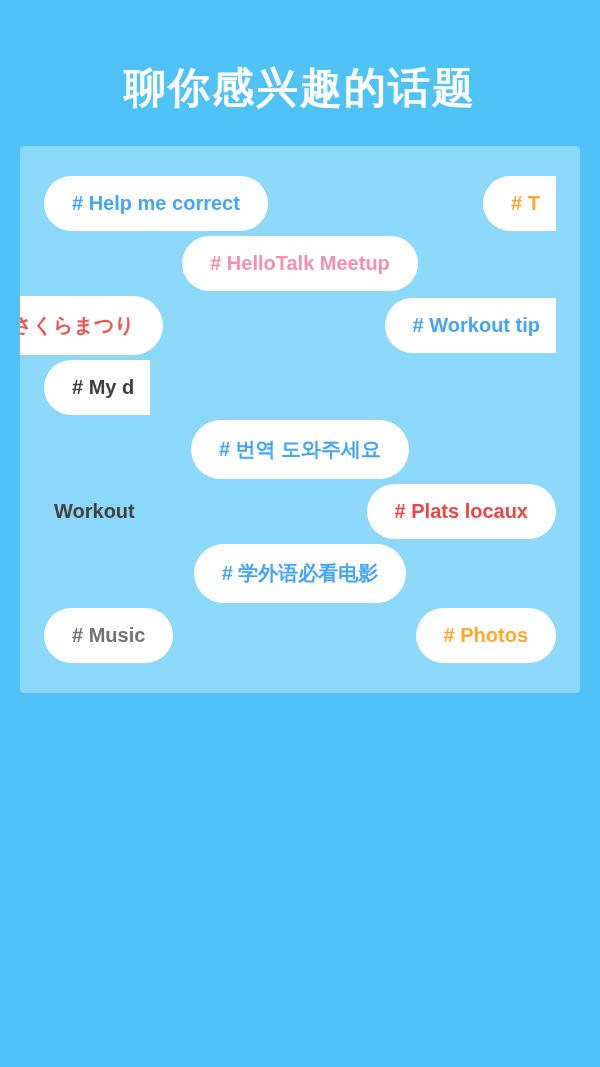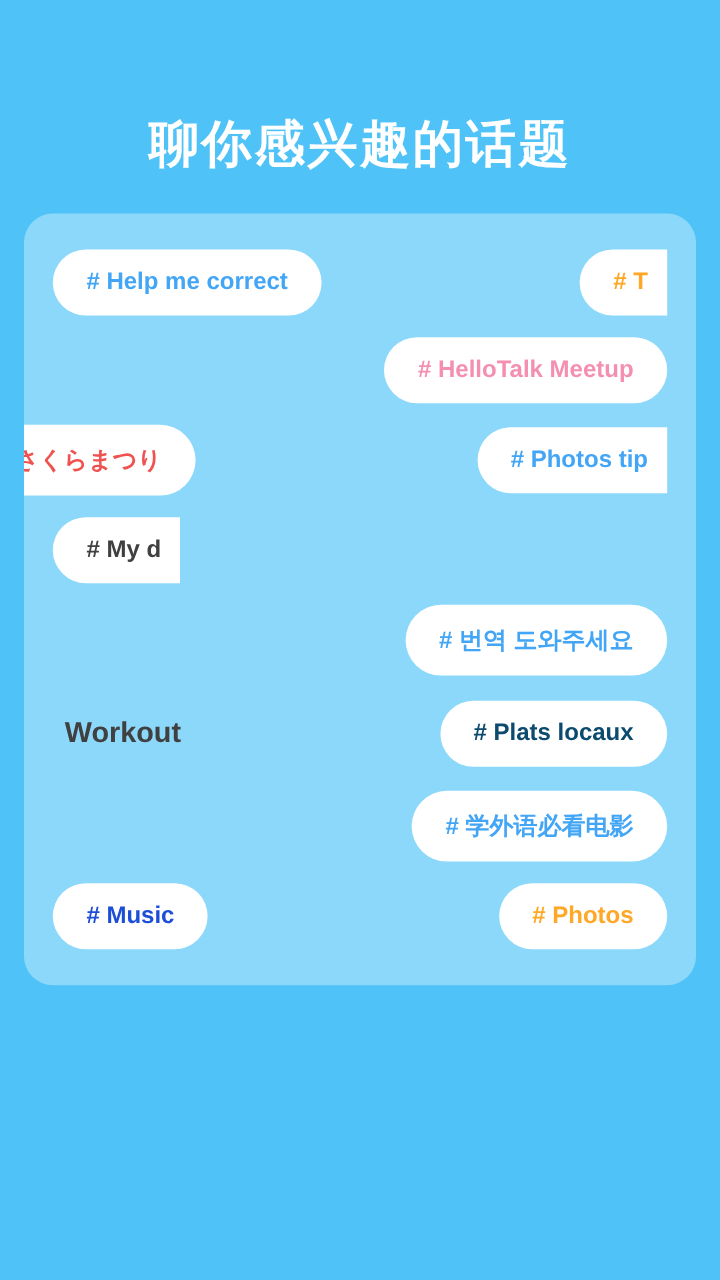--- a/index.html
+++ b/index.html
@@ -20,31 +20,30 @@
     .header {
       text-align: center;
       padding: 60px 20px 30px;
     }
 
     .header-title {
       font-size: 42px;
       font-weight: 800;
       color: white;
       letter-spacing: 2px;
-      margin-top: 32px;
     }
 
     .main-card {
       background-color: rgba(255, 255, 255, 0.35);
-      border-radius: 24px;
+      border-radius: 4px;
       margin: 0 20px;
       padding: 30px 24px;
       display: flex;
       flex-direction: column;
-      gap: 18px;
+      gap: 5px;
       overflow: hidden;
     }
 
     .tag-row {
       display: flex;
       flex-direction: row;
       gap: 16px;
       align-items: center;
     }
 
@@ -67,34 +66,34 @@
     .tag-pill.overflow-right {
       overflow: hidden;
       border-radius: 50px 0 0 50px;
       padding-right: 16px;
     }
 
     .color-blue { color: #42a5f5; }
     .color-orange { color: #ffa726; }
     .color-pink { color: #f48fb1; }
     .color-purple { color: #404040; }
-    .color-green { color: #1d4ed8; }
+    .color-green { color: #737373; }
     .color-red { color: #ef5350; }
-    .color-teal { color: #0c4a6e; }
+    .color-teal { color: #ef4444; }
 
     .row-center {
-      justify-content: flex-end;
+      justify-content: center;
     }
 
     .row-spaced {
       justify-content: space-between;
     }
 
     .plain-text {
-      font-size: 24px;
+      font-size: 20px;
       font-weight: 700;
       padding: 16px 10px;
     }
   </style>
 </head>
 <body>
 
 <div class="header">
   <h1 class="header-title">聊你感兴趣的话题</h1>
 </div>
@@ -105,21 +104,21 @@
     <div class="tag-pill color-blue"># Help me correct</div>
     <div class="tag-pill overflow-right color-orange"># T</div>
   </div>
 
   <div class="tag-row row-center">
     <div class="tag-pill color-pink"># HelloTalk Meetup</div>
   </div>
 
   <div class="tag-row row-spaced">
     <div class="tag-pill overflow-left color-red">さくらまつり</div>
-    <div class="tag-pill overflow-right color-blue"># Photos tip</div>
+    <div class="tag-pill overflow-right color-blue"># Workout tip</div>
   </div>
 
   <div class="tag-row row-spaced">
     <div class="tag-pill overflow-right color-purple"># My d</div>
   </div>
 
   <div class="tag-row row-center">
     <div class="tag-pill color-blue"># 번역 도와주세요</div>
   </div>
 

